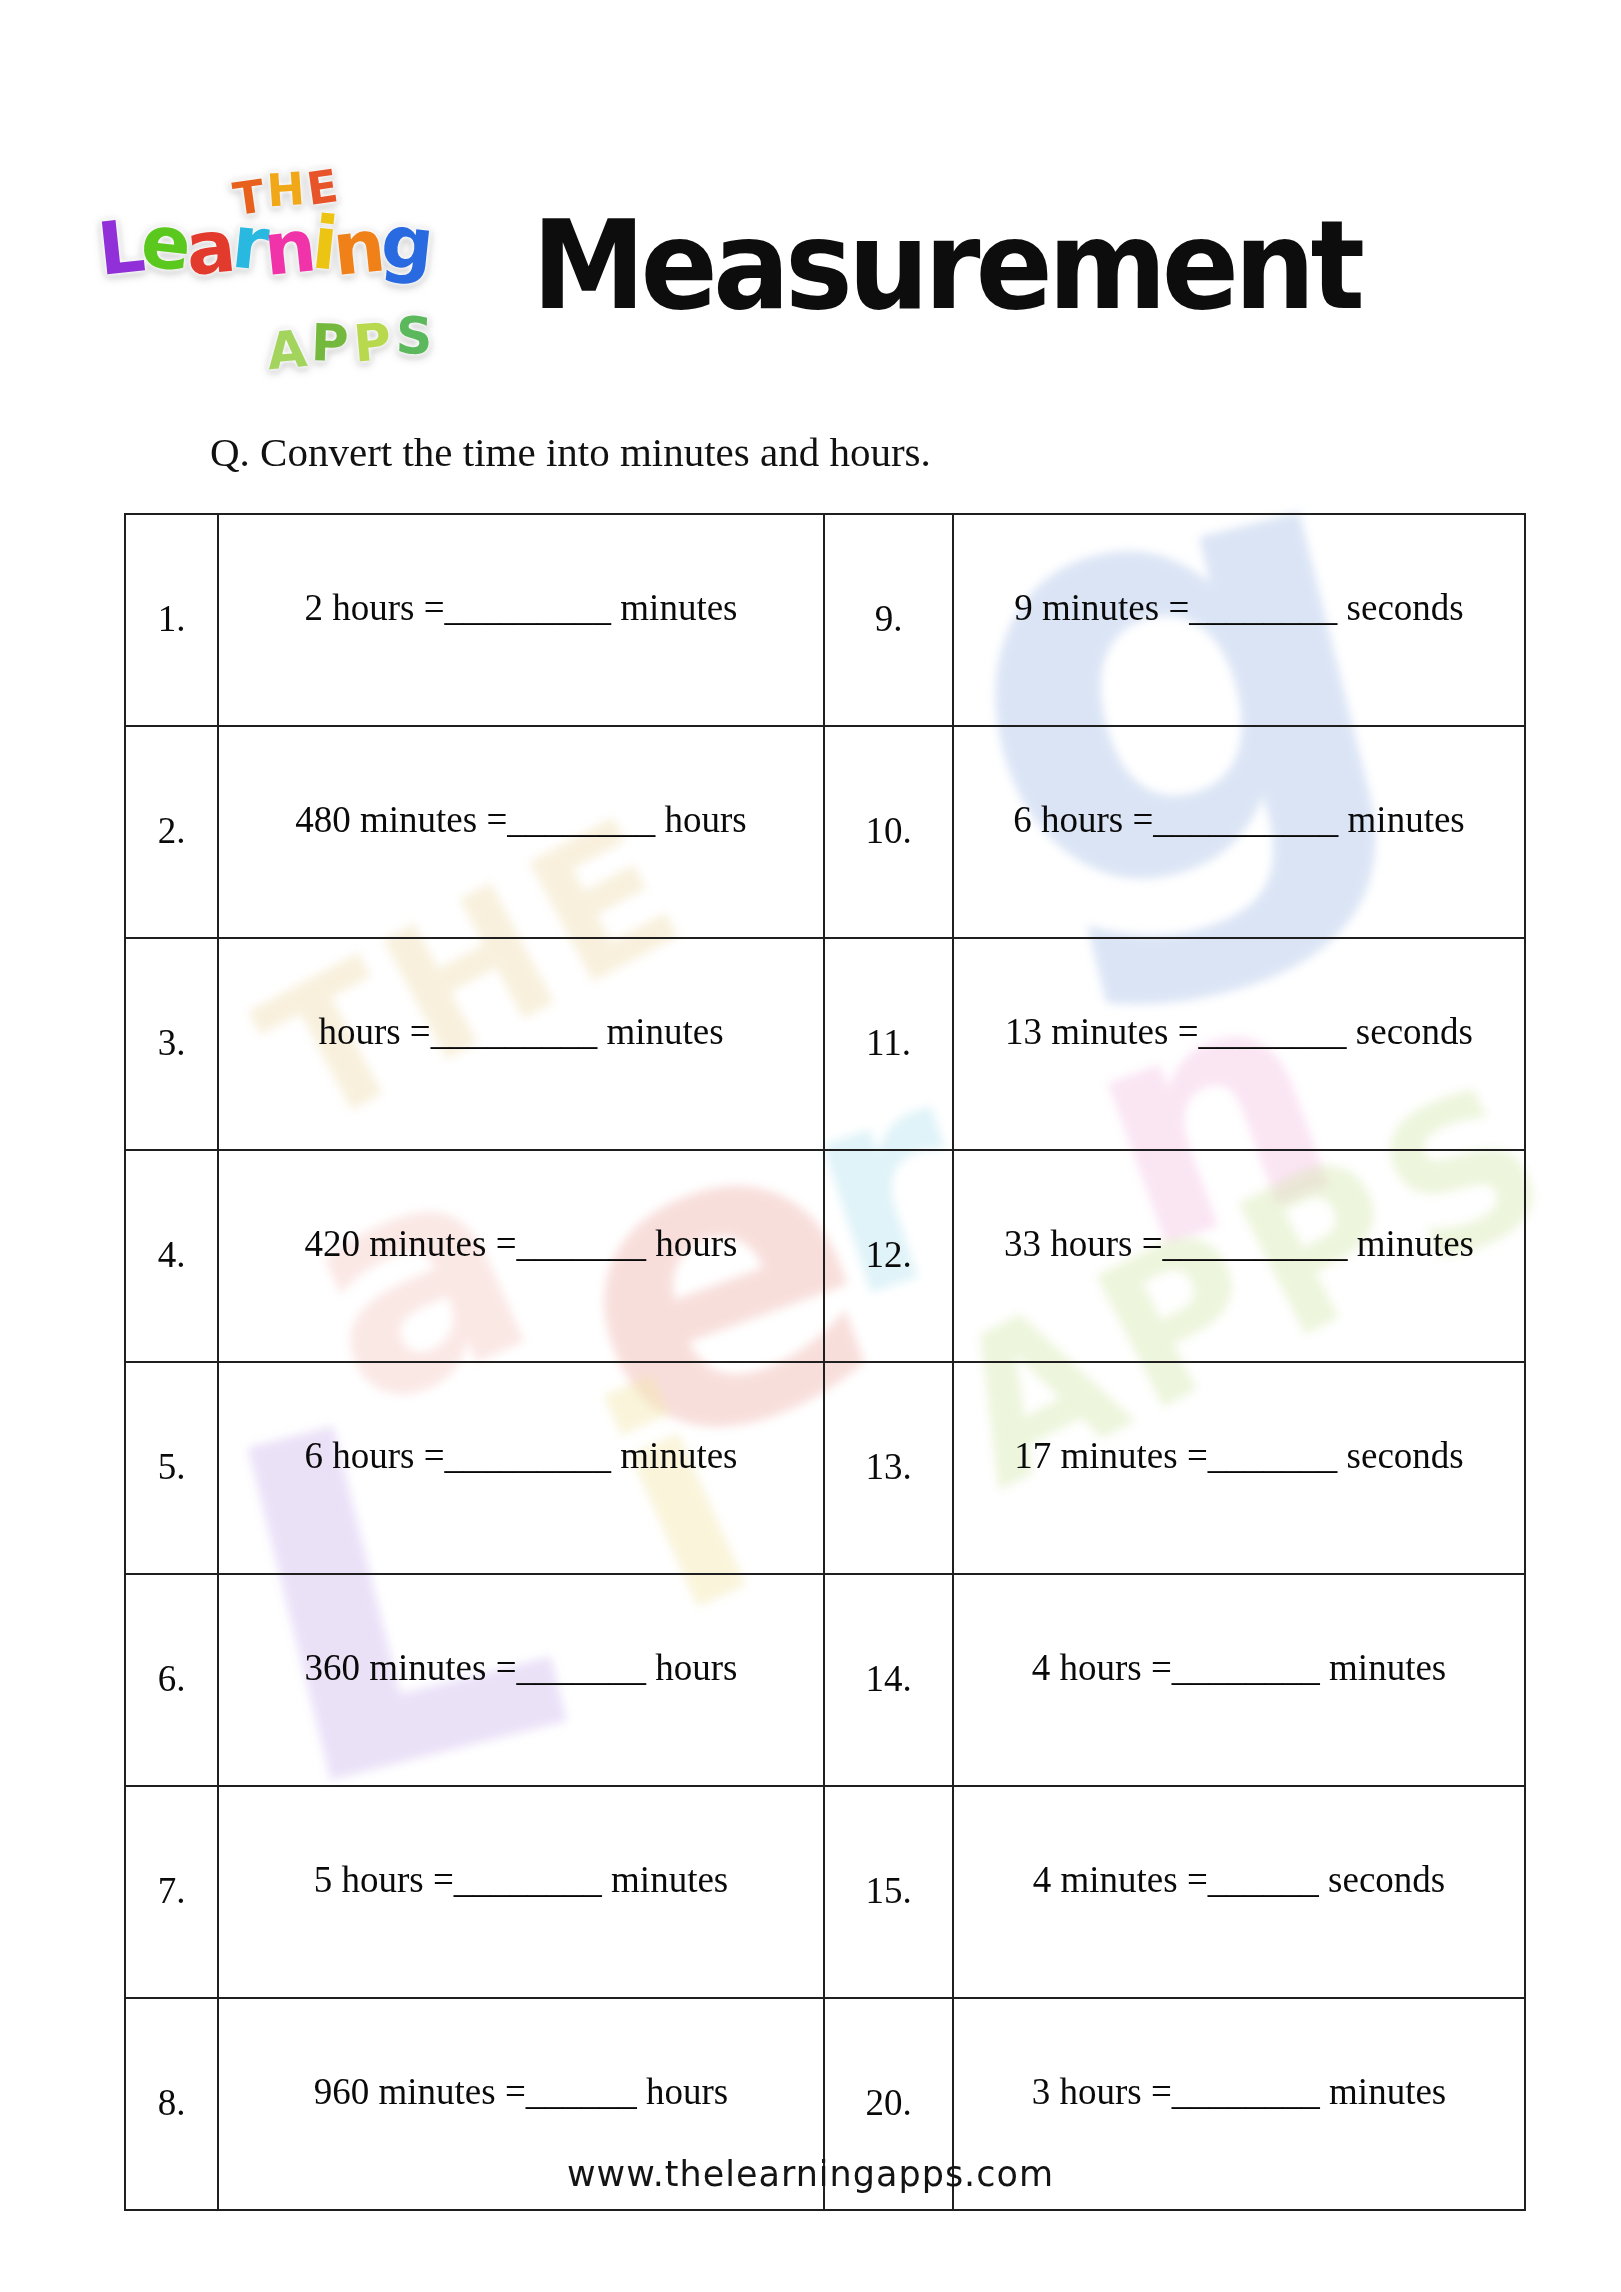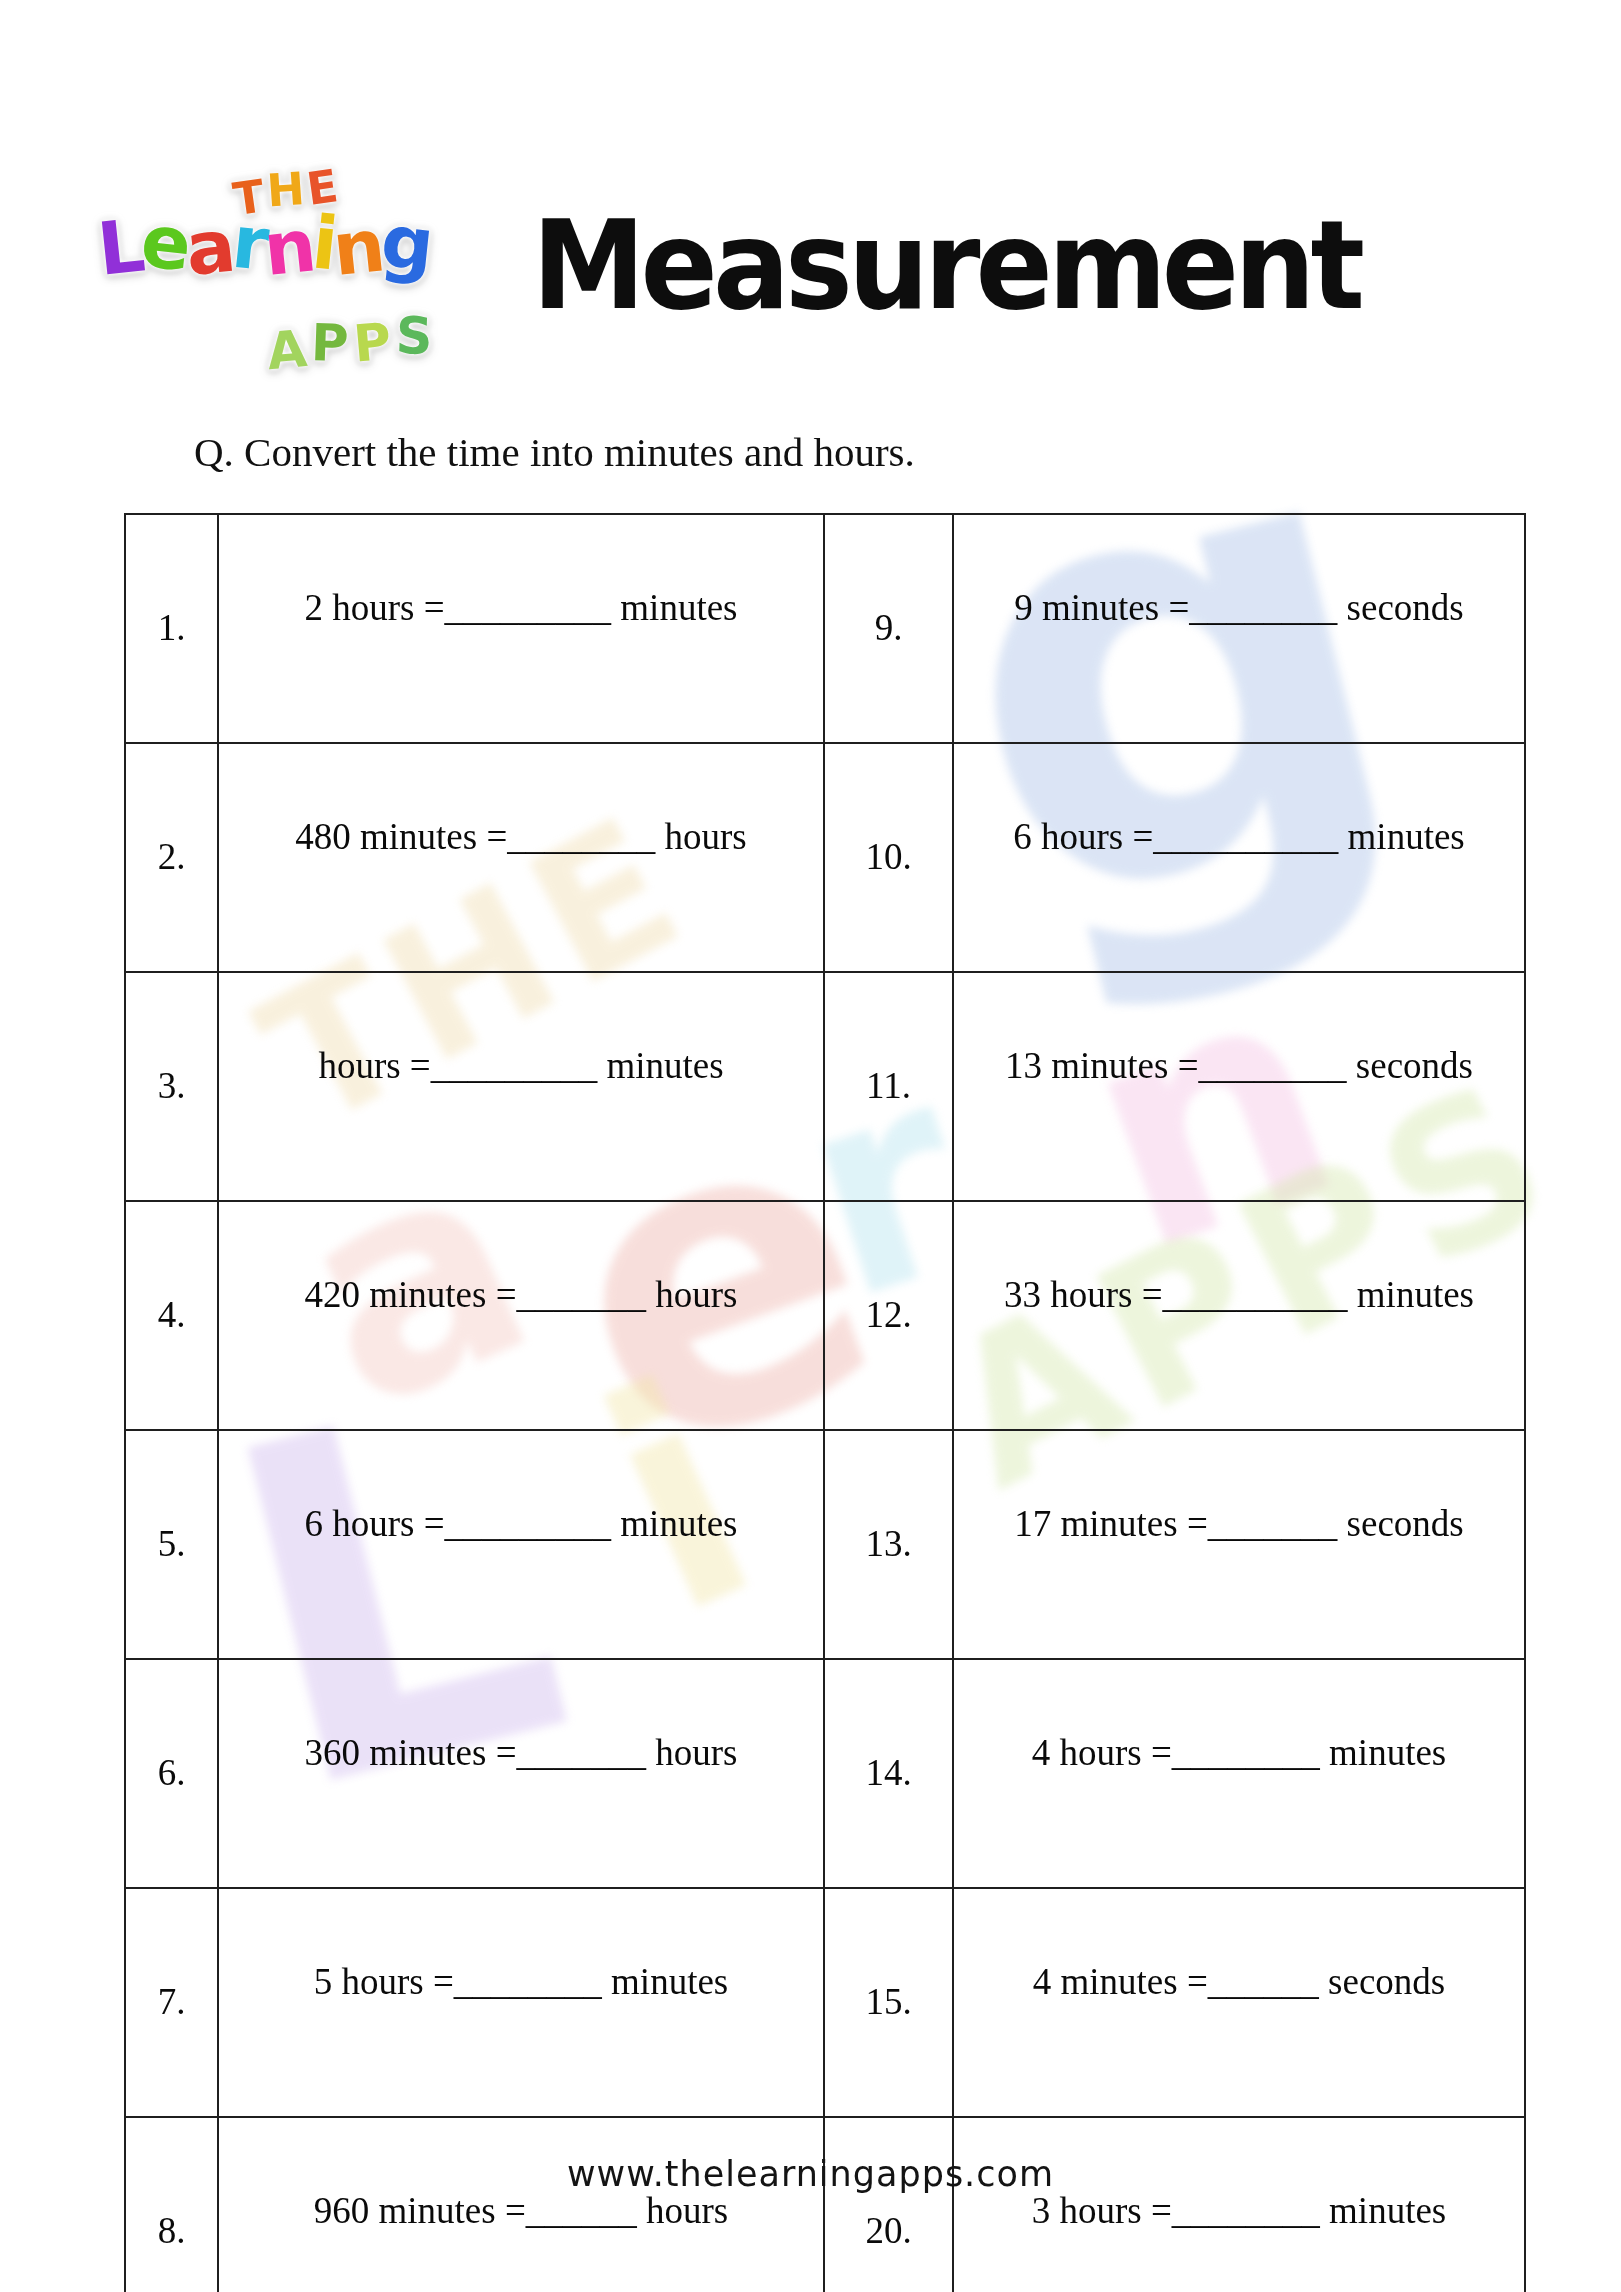--- a/index.html
+++ b/index.html
@@ -37,21 +37,21 @@
     font-weight:bold;
     font-size:114px;
     letter-spacing:-4.9px;
     color:#0d0d0d;
     transform:scaleY(1.08);
     transform-origin:top left;
     white-space:nowrap;
   }
 
   .question{
-    position:absolute;left:194px;top:428px;z-index:3;
+    position:absolute;left:210px;top:428px;z-index:3;
     font-size:41px;
     color:#111111;
     white-space:nowrap;
   }
 
   
   .wm{position:absolute;inset:0;z-index:1;pointer-events:none;}
   .wm span{
     position:absolute;
     font-family:"DejaVu Sans", sans-serif;
@@ -84,21 +84,21 @@
     height:183px;
     font-size:37px;
     color:#0a0a0a;
     text-align:center;
     vertical-align:middle;
     background:transparent;
     overflow:hidden;
     white-space:nowrap;
   }
   td.num{font-size:36px;padding-bottom:3.9px;}
-  td.prob{padding-bottom:43px;}
+  td.prob{padding-bottom:26px;}
 
   
   .footer{
     position:absolute;left:0;right:0;top:2154px;z-index:3;
     text-align:center;
     font-family:"DejaVu Sans", sans-serif;
     font-weight:normal;
     font-size:35px;
     letter-spacing:1px;
     color:#141414;

